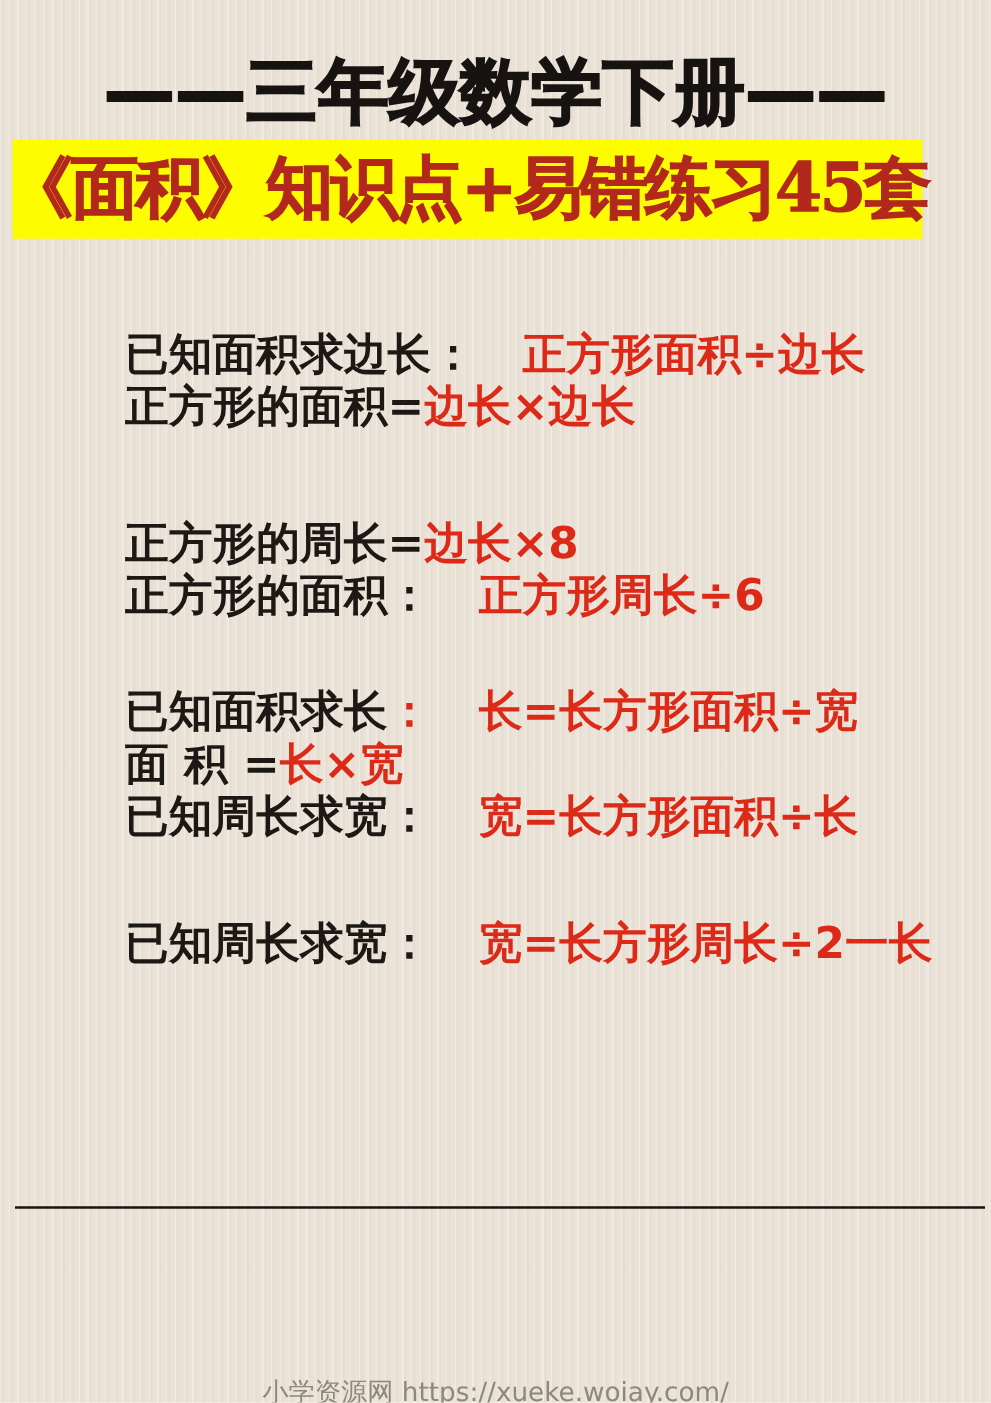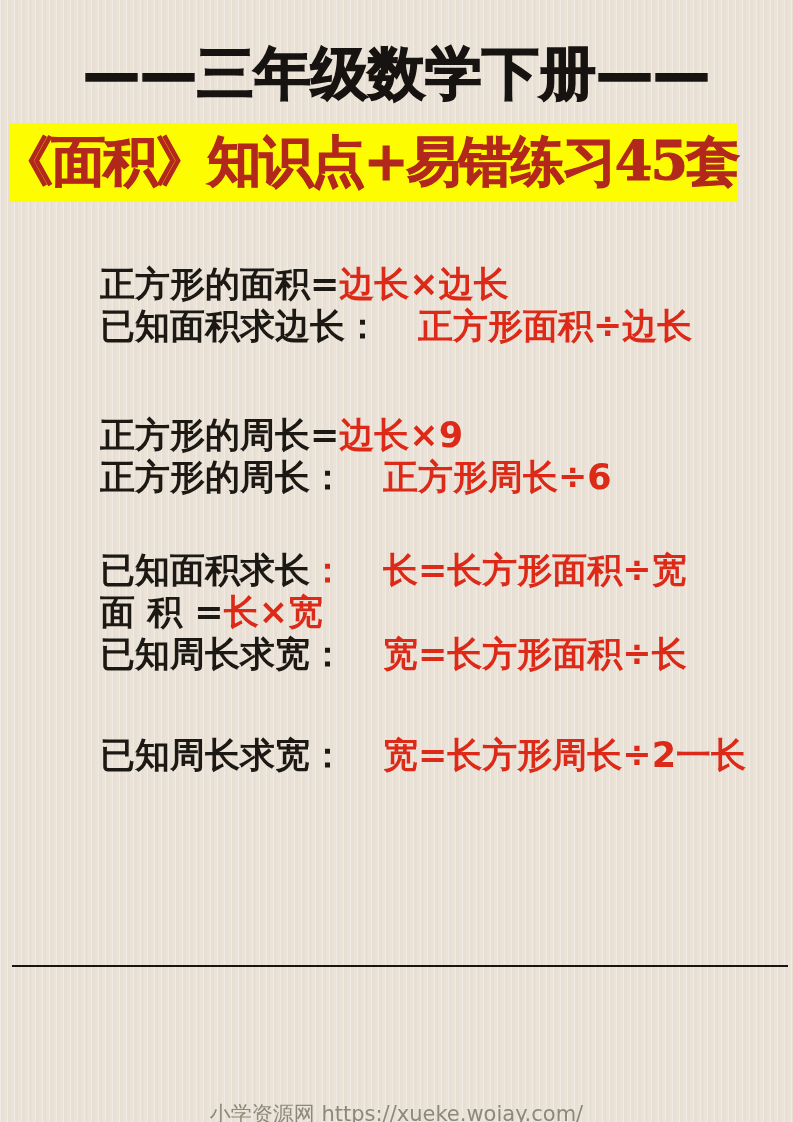--- a/index.html
+++ b/index.html
@@ -30,22 +30,21 @@
     white-space: nowrap;
     -webkit-text-stroke: 1.5px #161310;
   }
   .banner {
     position: absolute;
     left: 10px; top: 112px;
     width: 728px; height: 79px;
     background: #fdfc00;
     display: flex;
     align-items: center;
-    justify-content: flex-end;
-    margin-top: 11px;
+    justify-content: center;
   }
   .banner-text {
     font-family: "DejaVu Serif", "Liberation Serif", serif;
     font-size: 54px;
     font-weight: bold;
     color: #b3281c;
     letter-spacing: -2px;
     white-space: nowrap;
     -webkit-text-stroke: 1px #b3281c;
   }
@@ -85,26 +84,26 @@
 <div class="page">
 
   <div class="title">——三年级数学下册——</div>
 
   <div class="banner">
     <span class="banner-text">《面积》知识点+易错练习45套</span>
   </div>
 
   <div class="sections" id="sections">
       <div class="section s0">
+        <div class="line"><span class="seg black">已知面积求边长：</span><span class="seg red indent">正方形面积÷边长</span></div>
         <div class="line"><span class="seg black">正方形的面积=</span><span class="seg red">边长×边长</span></div>
-        <div class="line"><span class="seg black">已知面积求边长：</span><span class="seg red indent">正方形面积÷边长</span></div>
       </div>
       <div class="section s1">
-        <div class="line"><span class="seg black">正方形的周长=</span><span class="seg red">边长×9</span></div>
-        <div class="line"><span class="seg black">正方形的周长：</span><span class="seg red indent">正方形周长÷6</span></div>
+        <div class="line"><span class="seg black">正方形的周长=</span><span class="seg red">边长×8</span></div>
+        <div class="line"><span class="seg black">正方形的面积：</span><span class="seg red indent">正方形周长÷6</span></div>
       </div>
       <div class="section s2">
         <div class="line"><span class="seg black">已知面积求长</span><span class="seg red">：</span><span class="seg red indent">长=长方形面积÷宽</span></div>
         <div class="line"><span class="seg black">面 积 =</span><span class="seg red">长×宽</span></div>
         <div class="line"><span class="seg black">已知周长求宽：</span><span class="seg red indent">宽=长方形面积÷长</span></div>
       </div>
       <div class="section s3">
         <div class="line"><span class="seg black">已知周长求宽：</span><span class="seg red indent">宽=长方形周长÷2一长</span></div>
       </div>
     </div>

